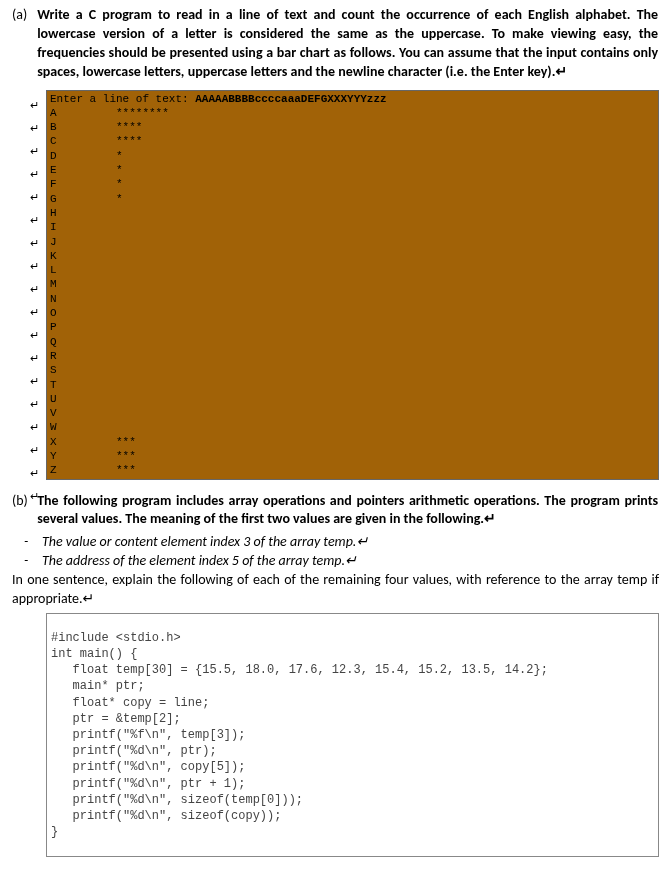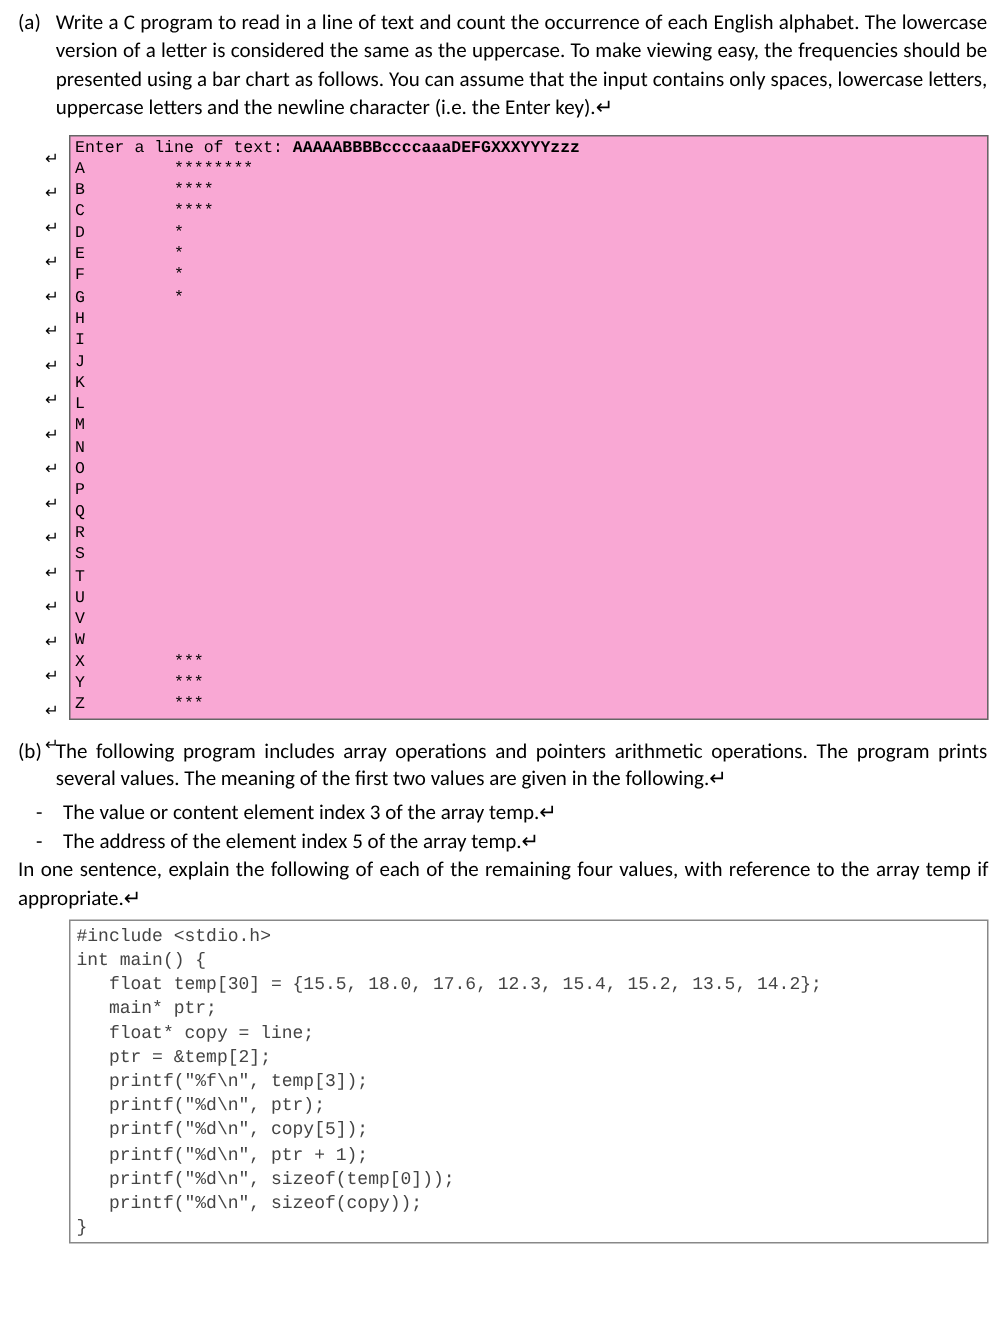--- a/index.html
+++ b/index.html
@@ -1,30 +1,30 @@
 <!DOCTYPE html>
 <html><head>
   <meta charset="utf-8">
   <style>
     * { margin: 0; padding: 0; box-sizing: border-box; }
     body { background: #fff; font-family: Calibri, Arial, sans-serif; font-size: 14px; width: 671px; padding: 6px 12px; line-height: 1.35; color: #000; }
     .para { text-align: justify; margin-bottom: 4px; }
     .label { display: inline-block; width: 22px; vertical-align: top; }
     .label-b { display: inline-block; width: 22px; vertical-align: top; }
-    .para-body { display: inline-block; width: calc(100% - 26px); vertical-align: top; }
+    .para-body { display: inline-block; width: calc(100% - 26px); vertical-align: top; font-weight: bold; }
     .return-marks { position: absolute; left: 18px; top: 0; }
     .rm { font-size: 11px; color: #000; line-height: 19px; }
-    .code-block { font-family: "Courier New", monospace; font-size: 11px; border: 1px solid #666; margin-left: 34px; margin-top: 8px; margin-bottom: 12px; position: relative; background: #f9a8d4; line-height: 1.3; }
+    .code-block { font-family: "Courier New", monospace; font-size: 11px; border: 1px solid #666; margin-left: 34px; margin-top: 8px; margin-bottom: 12px; position: relative; background: #a16207; line-height: 1.3; }
     .code-inner { padding: 1px 3px; }
     .code-row { white-space: pre; }
     .code-bold { font-weight: bold; }
-    .code-block2 { font-family: "Courier New", monospace; font-size: 12px; border: 1px solid #888; margin-left: 34px; margin-top: 4px; padding: 2px 4px; line-height: 1.35; }
+    .code-block2 { font-family: "Courier New", monospace; font-size: 12px; border: 1px solid #888; margin-left: 34px; margin-top: 4px; padding: 16px 4px; line-height: 1.35; }
     .code-block2 .code-row { white-space: pre; color: #444; }
     .part-b-wrap { margin-top: 6px; }
-    .bullets { margin-left: 12px; }
+    .bullets { margin-left: 12px; font-style: italic; }
     .bullet-row .dash { display: inline-block; width: 18px; }
     .chart-wrap { position: relative; }
   </style>
 </head>
 <body>
 
 <div class="para">
   <span class="label">(a)</span>
   <span class="para-body">Write a C program to read in a line of text and count the occurrence of each English alphabet. The lowercase version of a letter is considered the same as the uppercase. To make viewing easy, the frequencies should be presented using a bar chart as follows. You can assume that the input contains only spaces, lowercase letters, uppercase letters and the newline character (i.e. the Enter key).↵</span>
 </div>

